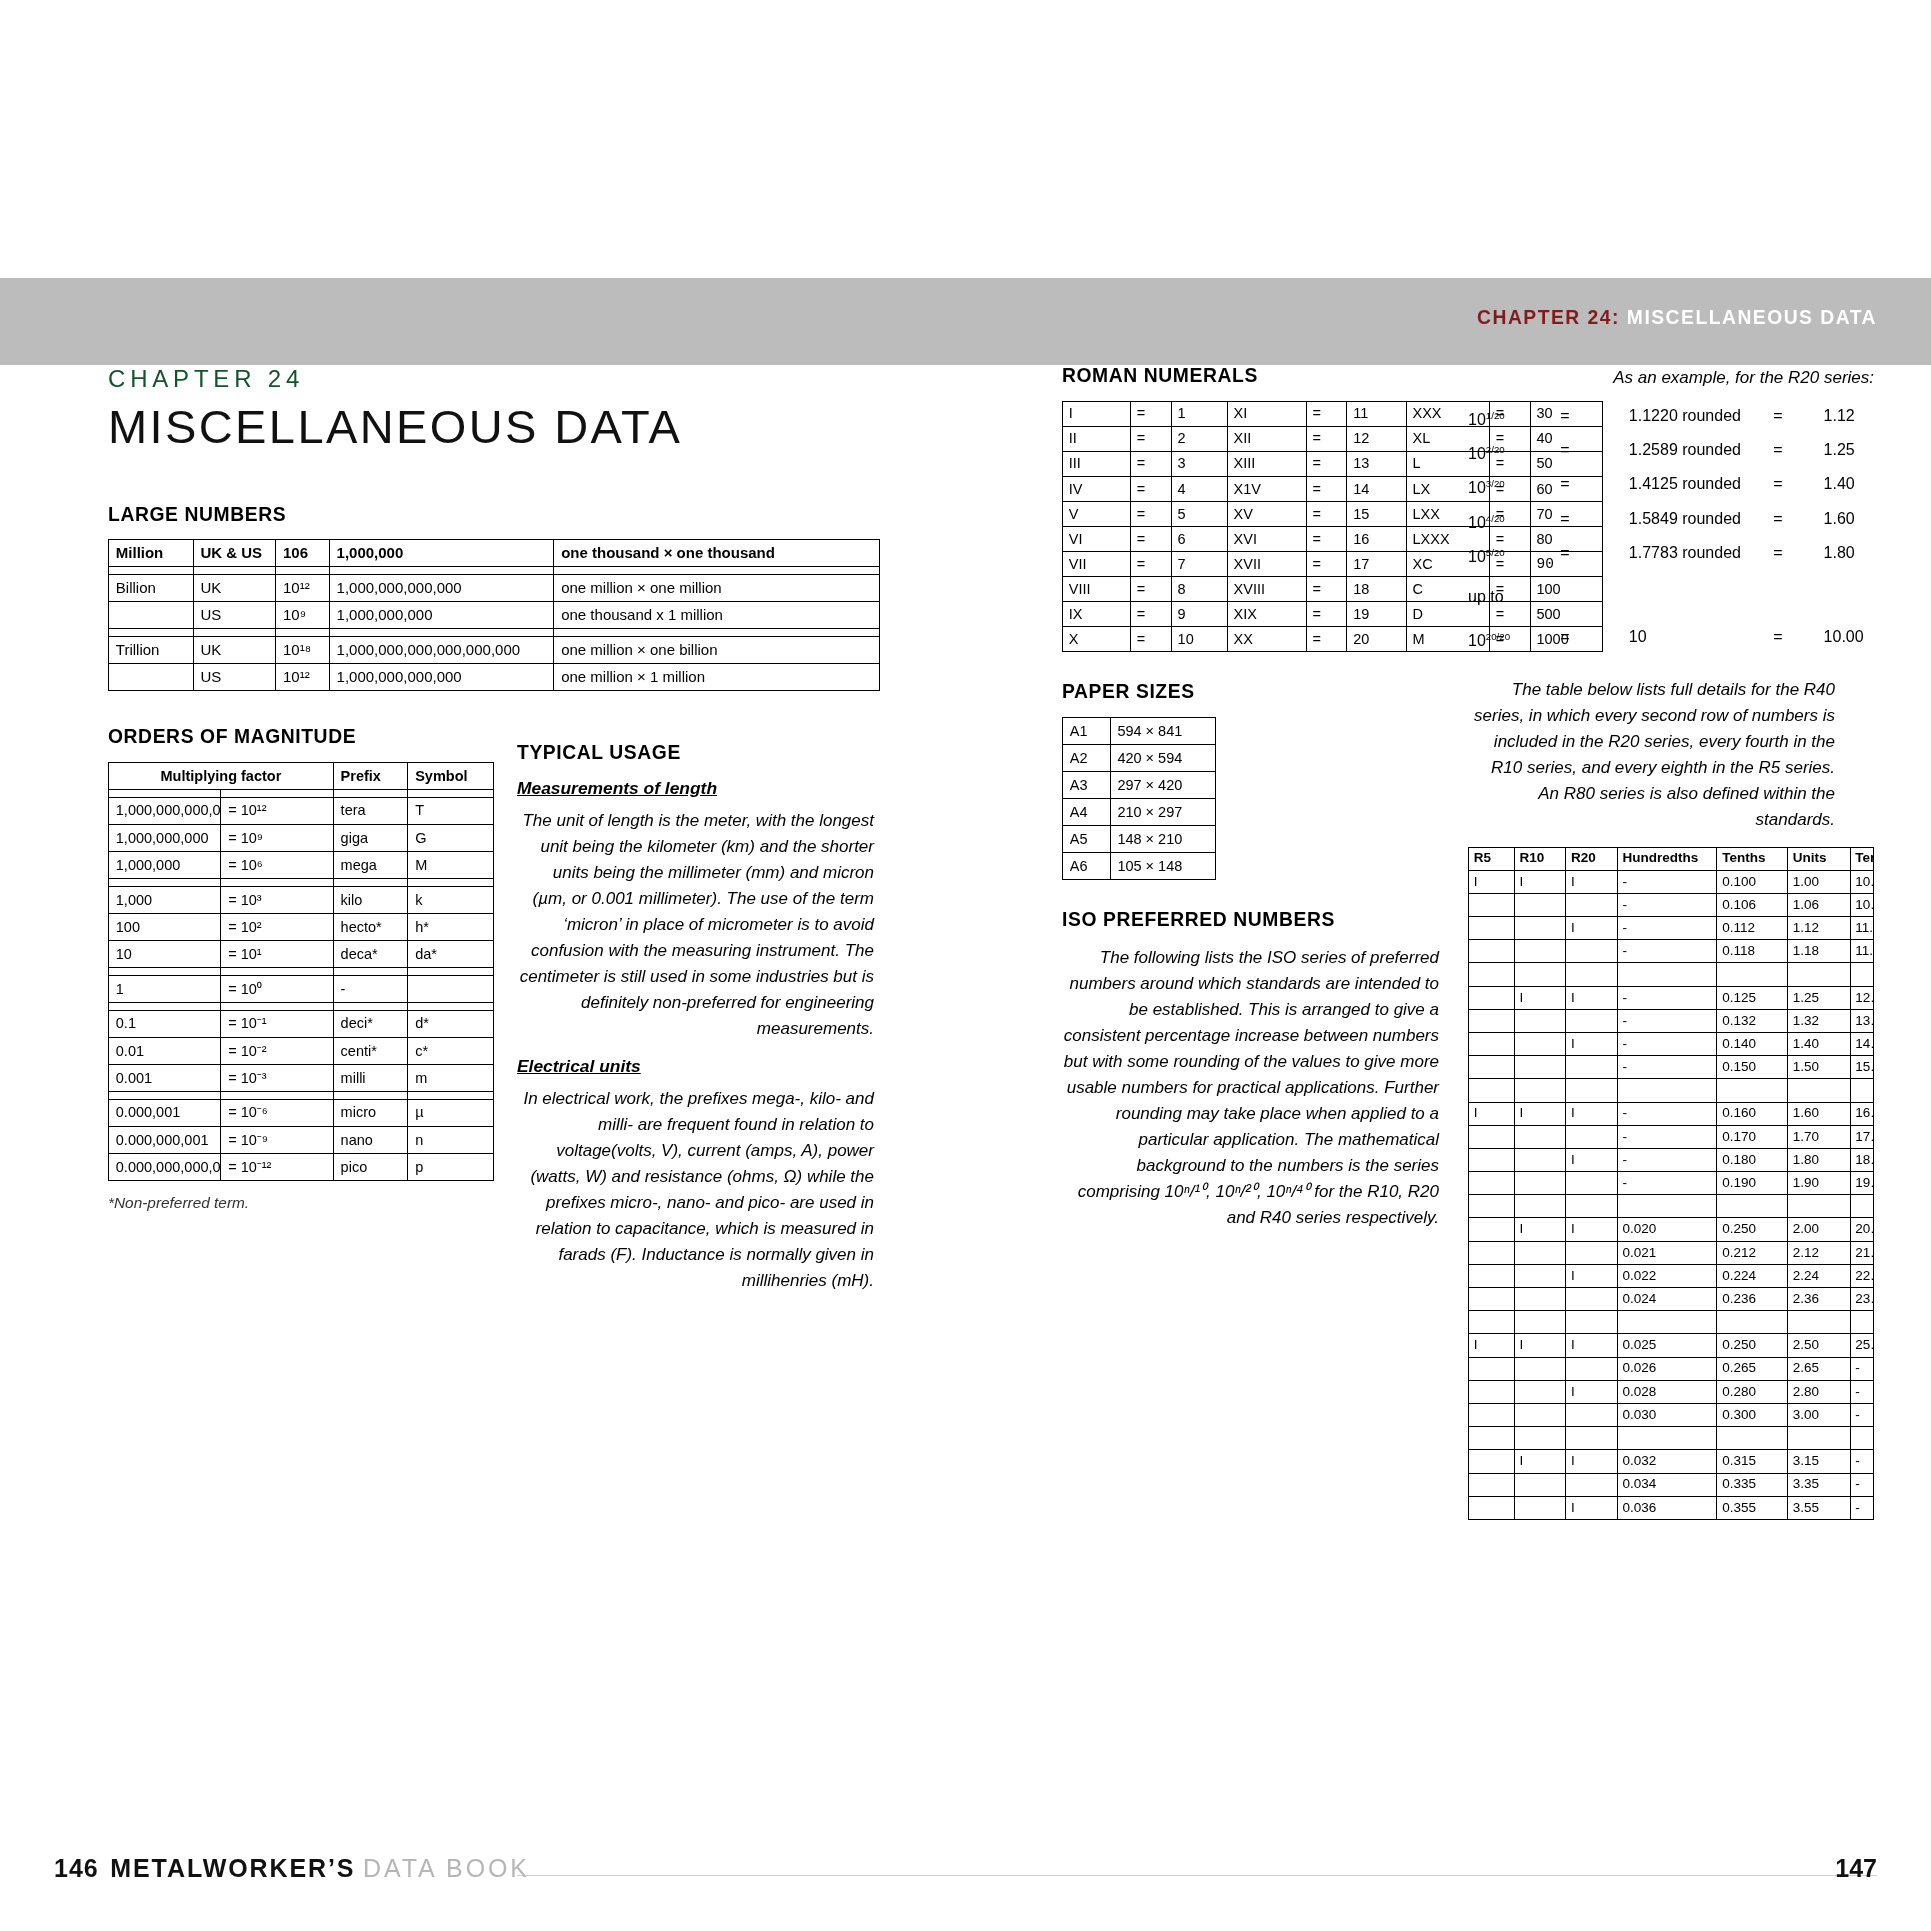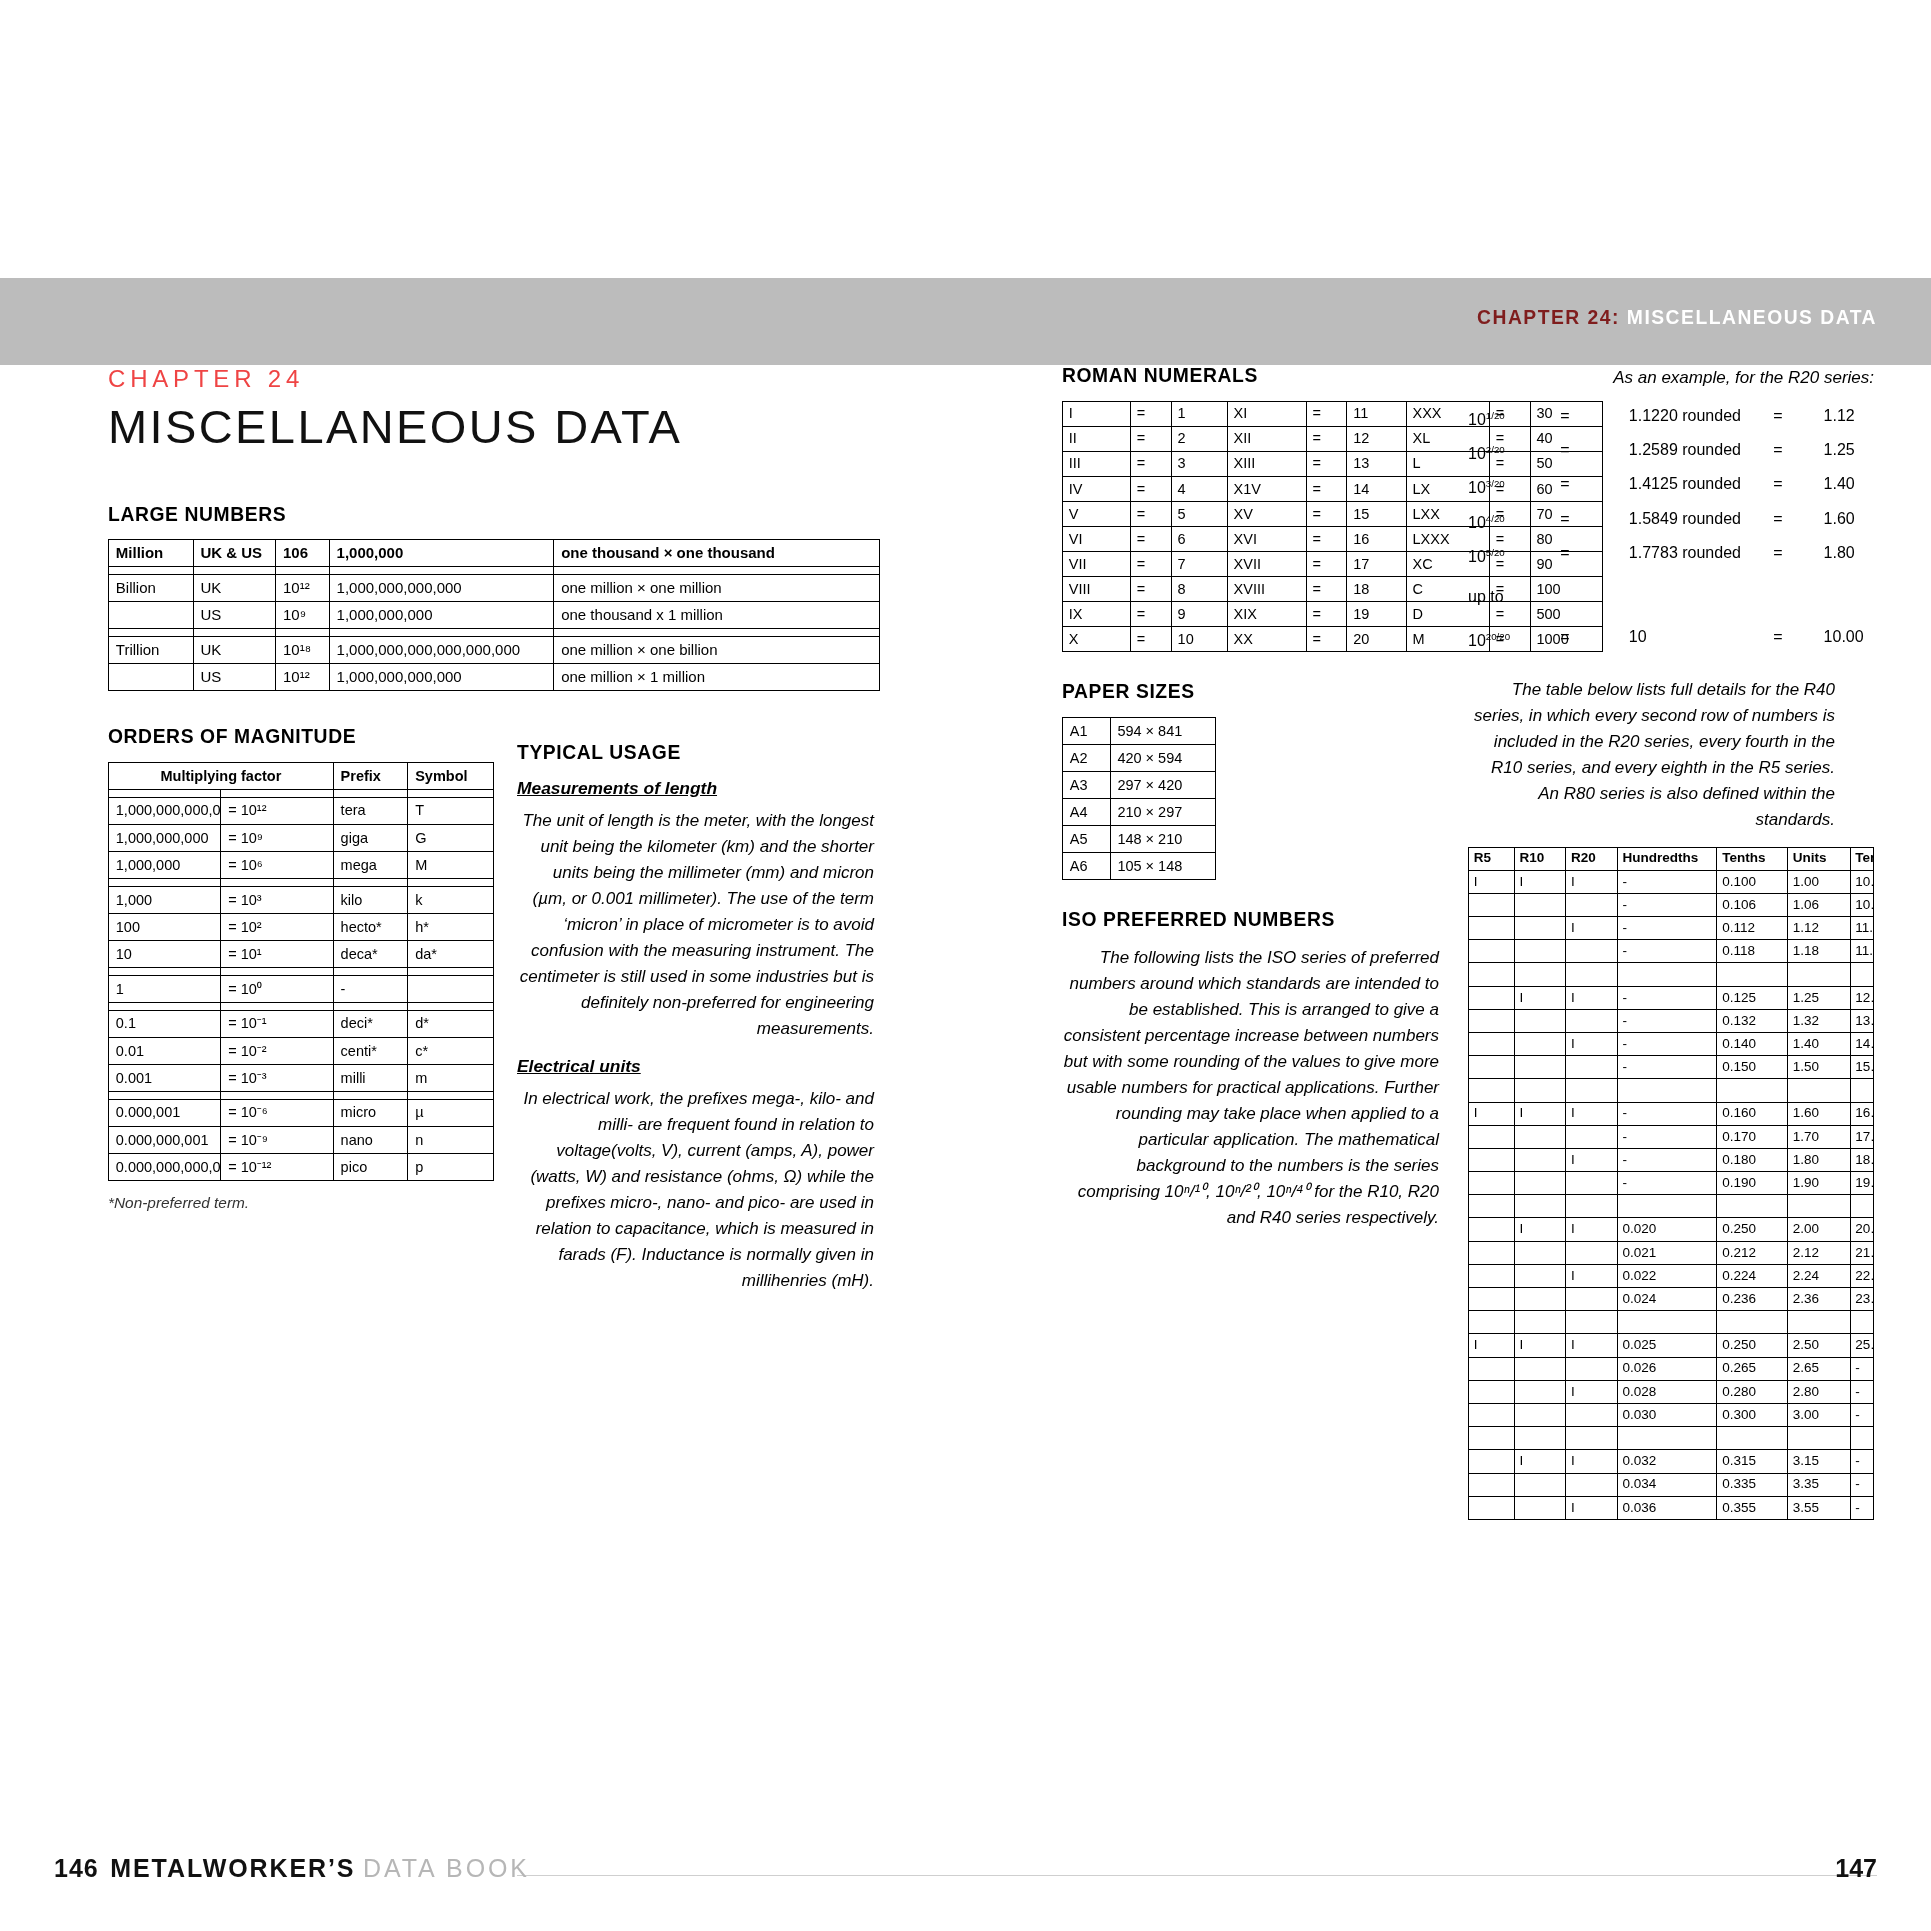--- a/index.html
+++ b/index.html
@@ -59,21 +59,21 @@
     top: 0;
   }
   .col-left   { left: 108px; width: 386px; }
   .col-left2  { left: 517px; width: 357px; }
   .col-mid    { left: 1062px; width: 396px; }
   .col-right  { left: 1468px; width: 406px; }
 
   .chapter-label {
     font-size: 24px;
     letter-spacing: 4.8px;
-    color: #ef4444;
+    color: #14532d;
     margin: 0 0 5.8px 0;
     font-weight: 400;
   }
   .chapter-title {
     font-size: 47px;
     letter-spacing: 2.4px;
     color: #111;
     margin: 0 0 50px 0;
     font-weight: 400;
     white-space: nowrap;
@@ -476,21 +476,21 @@
             </tr>
             <tr>
               <td style="width: 50px;">VII</td>
               <td style="width: 25px;">=</td>
               <td style="width: 39px;">7</td>
               <td style="width: 60px;">XVII</td>
               <td style="width: 25px;">=</td>
               <td style="width: 42px;">17</td>
               <td style="width: 64px;">XC</td>
               <td style="width: 25px;">=</td>
-              <td style="width: 54px;">90</td>
+              <td style="width: 54px; font-family: Liberation Mono, monospace;">90</td>
             </tr>
             <tr>
               <td style="width: 50px;">VIII</td>
               <td style="width: 25px;">=</td>
               <td style="width: 39px;">8</td>
               <td style="width: 60px;">XVIII</td>
               <td style="width: 25px;">=</td>
               <td style="width: 42px;">18</td>
               <td style="width: 64px;">C</td>
               <td style="width: 25px;">=</td>

